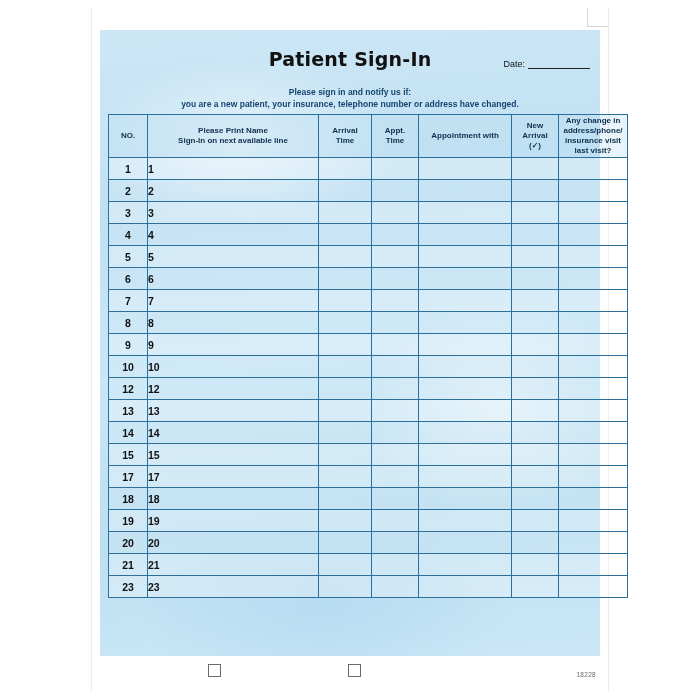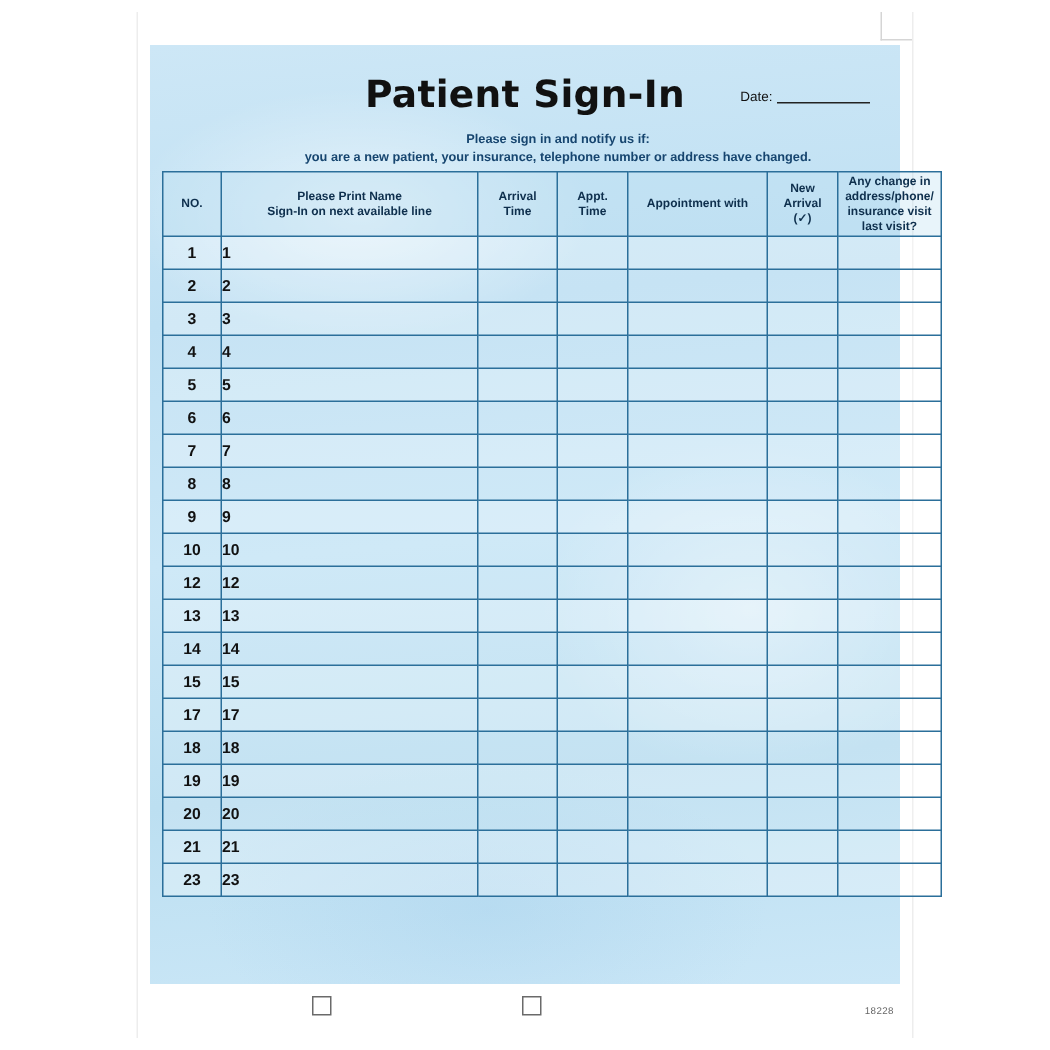--- a/index.html
+++ b/index.html
@@ -68,27 +68,27 @@
   }
 
   .title {
     position: absolute;
     left: 0;
     top: 18px;
     width: 500px;
     text-align: center;
     font-family: "DejaVu Sans", sans-serif;
     font-weight: bold;
-    font-size: 25px;
+    font-size: 19px;
     letter-spacing: 0.2px;
     color: #111111;
   }
   .date-block {
     position: absolute;
-    right: 20px;
+    right: 10px;
     top: 28px;
     font-size: 9px;
     color: #111;
     display: flex;
     align-items: flex-end;
     gap: 3px;
     padding-left: 28px;
   }
   .date-line {
     display: inline-block;
@@ -100,21 +100,20 @@
   .subtitle {
     position: absolute;
     left: 0;
     top: 56px;
     width: 500px;
     text-align: center;
     font-size: 8.5px;
     font-weight: bold;
     color: #16456f;
     line-height: 12px;
-    padding-left: 22px;
   }
 
   table.signin {
     position: absolute;
     left: 8px;
     top: 84px;
     width: 484px;
     border-collapse: collapse;
     table-layout: fixed;
   }

